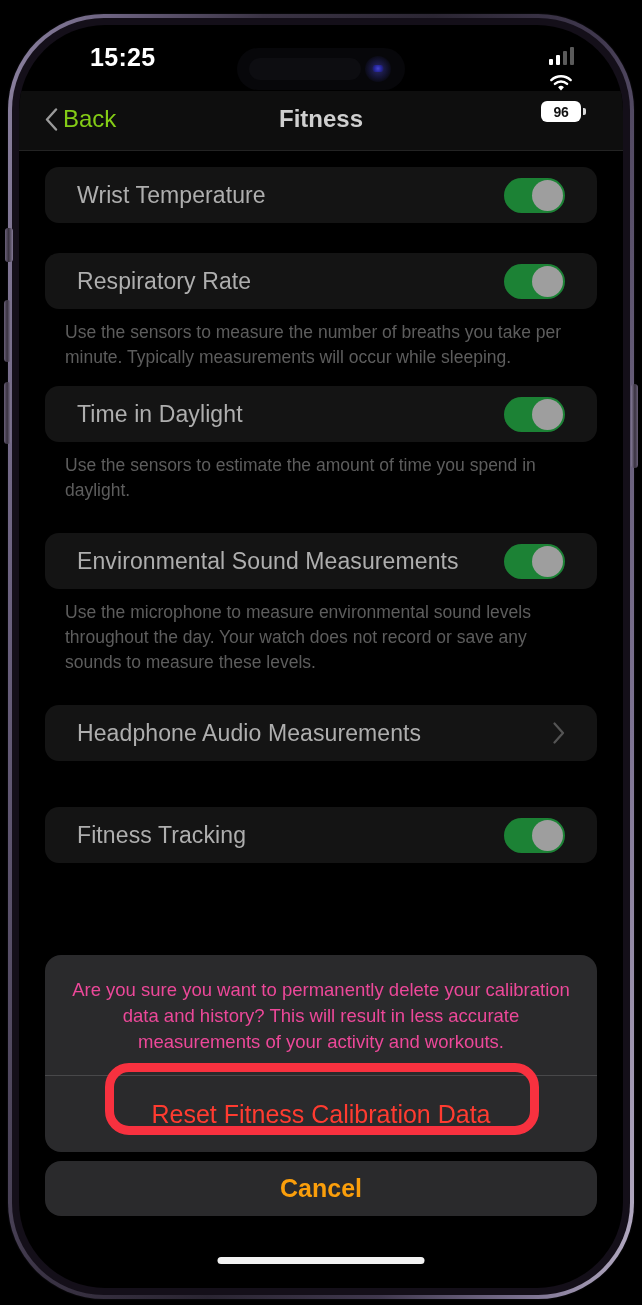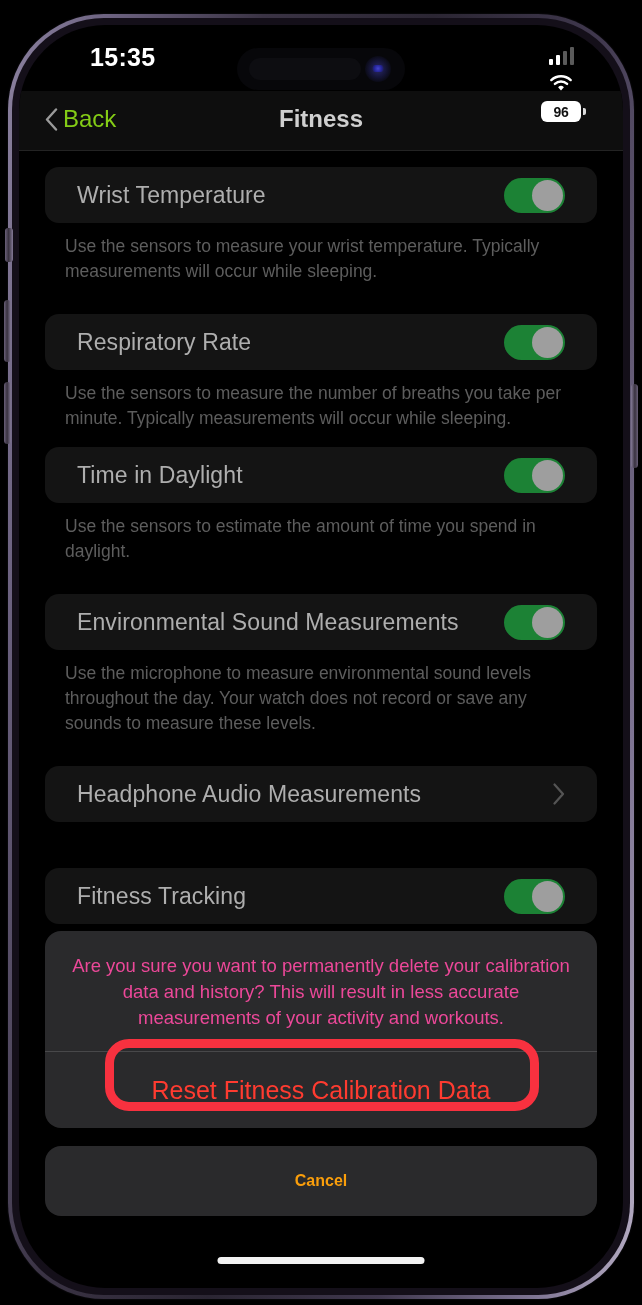--- a/index.html
+++ b/index.html
@@ -148,23 +148,23 @@
   #action-sheet-message{
     color:#ec4899; font-size:18.5px; line-height:26px;
     text-align:center; padding:22px 26px 20px 26px;
   }
   #sheet-divider{ height:1px; background:#48484a; }
   #reset-fitness-calibration-button{
     height:76px; display:flex; align-items:center; justify-content:center;
     color:#ff3b30; font-size:25px; cursor:pointer;
   }
   #cancel-button{
-    margin-top:18px; height:70px; background:#2a2a2c; border-radius:16px;
+    margin-top:9px; height:55px; background:#2a2a2c; border-radius:16px;
     display:flex; align-items:center; justify-content:center;
-    color:#fa9e0b; font-size:16px; font-weight:bold; cursor:pointer;
+    color:#fa9e0b; font-size:25px; font-weight:bold; cursor:pointer;
   }
 
   
   #annotation-highlight{
     position:absolute; left:60px; right:58px; top:108px; height:72px;
     border:9px solid #f8313f; border-radius:24px;
     pointer-events:none; z-index:60;
   }
 
   
@@ -186,21 +186,21 @@
   <div class="side-btn" id="power-button"></div>
 
   <div class="screen">
 
     <div id="dynamic-island">
       <div id="island-speaker"></div>
       <div id="front-camera"></div>
     </div>
 
     <div id="status-bar">
-      <div id="status-time">15:35</div>
+      <div id="status-time">15:25</div>
       <div id="status-right">
         <div id="cellular-signal-icon">
           <i></i>
             <i></i>
             <i></i>
             <i></i>
         </div>
         <svg id="wifi-icon" viewBox="0 0 24 18">
           <path d="M12 16.4 9.1 13.3a4.1 4.1 0 0 1 5.8 0Z" fill="#fff"></path>
           <path d="M5.9 9.9a9 9 0 0 1 12.2 0" stroke="#fff" stroke-width="2.4" fill="none" stroke-linecap="round"></path>
@@ -227,21 +227,20 @@
 
       <div class="group-gap-sm"></div>
 
       <div class="settings-group">
         <div class="settings-row">
           <span class="row-label">Wrist Temperature</span>
           <span class="toggle">
               <span class="knob"></span>
             </span>
         </div>
-        <div class="row-footnote">Use the sensors to measure your wrist temperature. Typically measurements will occur while sleeping.</div>
       </div>
 
       <div class="group-gap-lg"></div>
 
       <div class="settings-group">
         <div class="settings-row">
           <span class="row-label">Respiratory Rate</span>
           <span class="toggle">
               <span class="knob"></span>
             </span>

